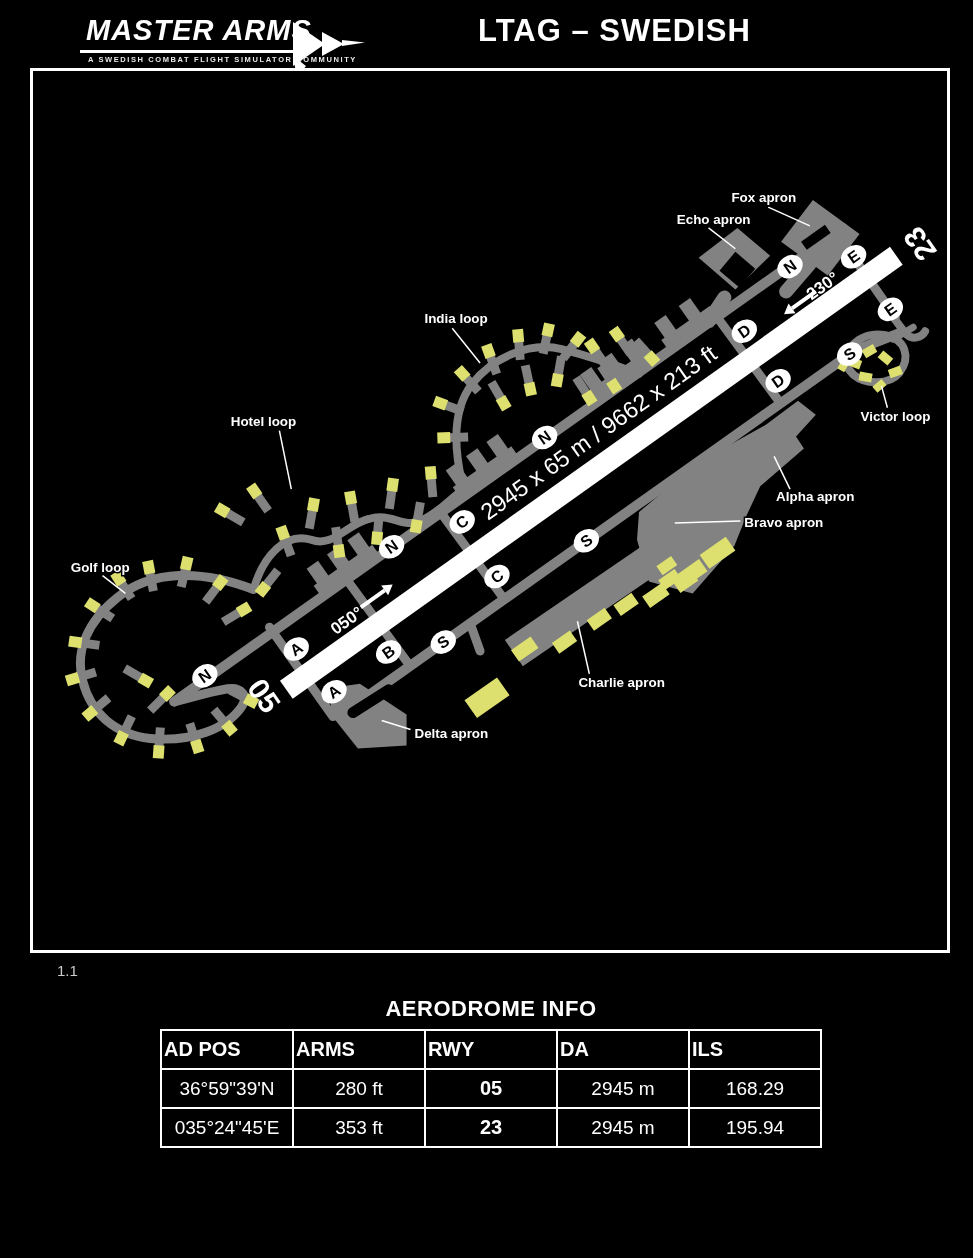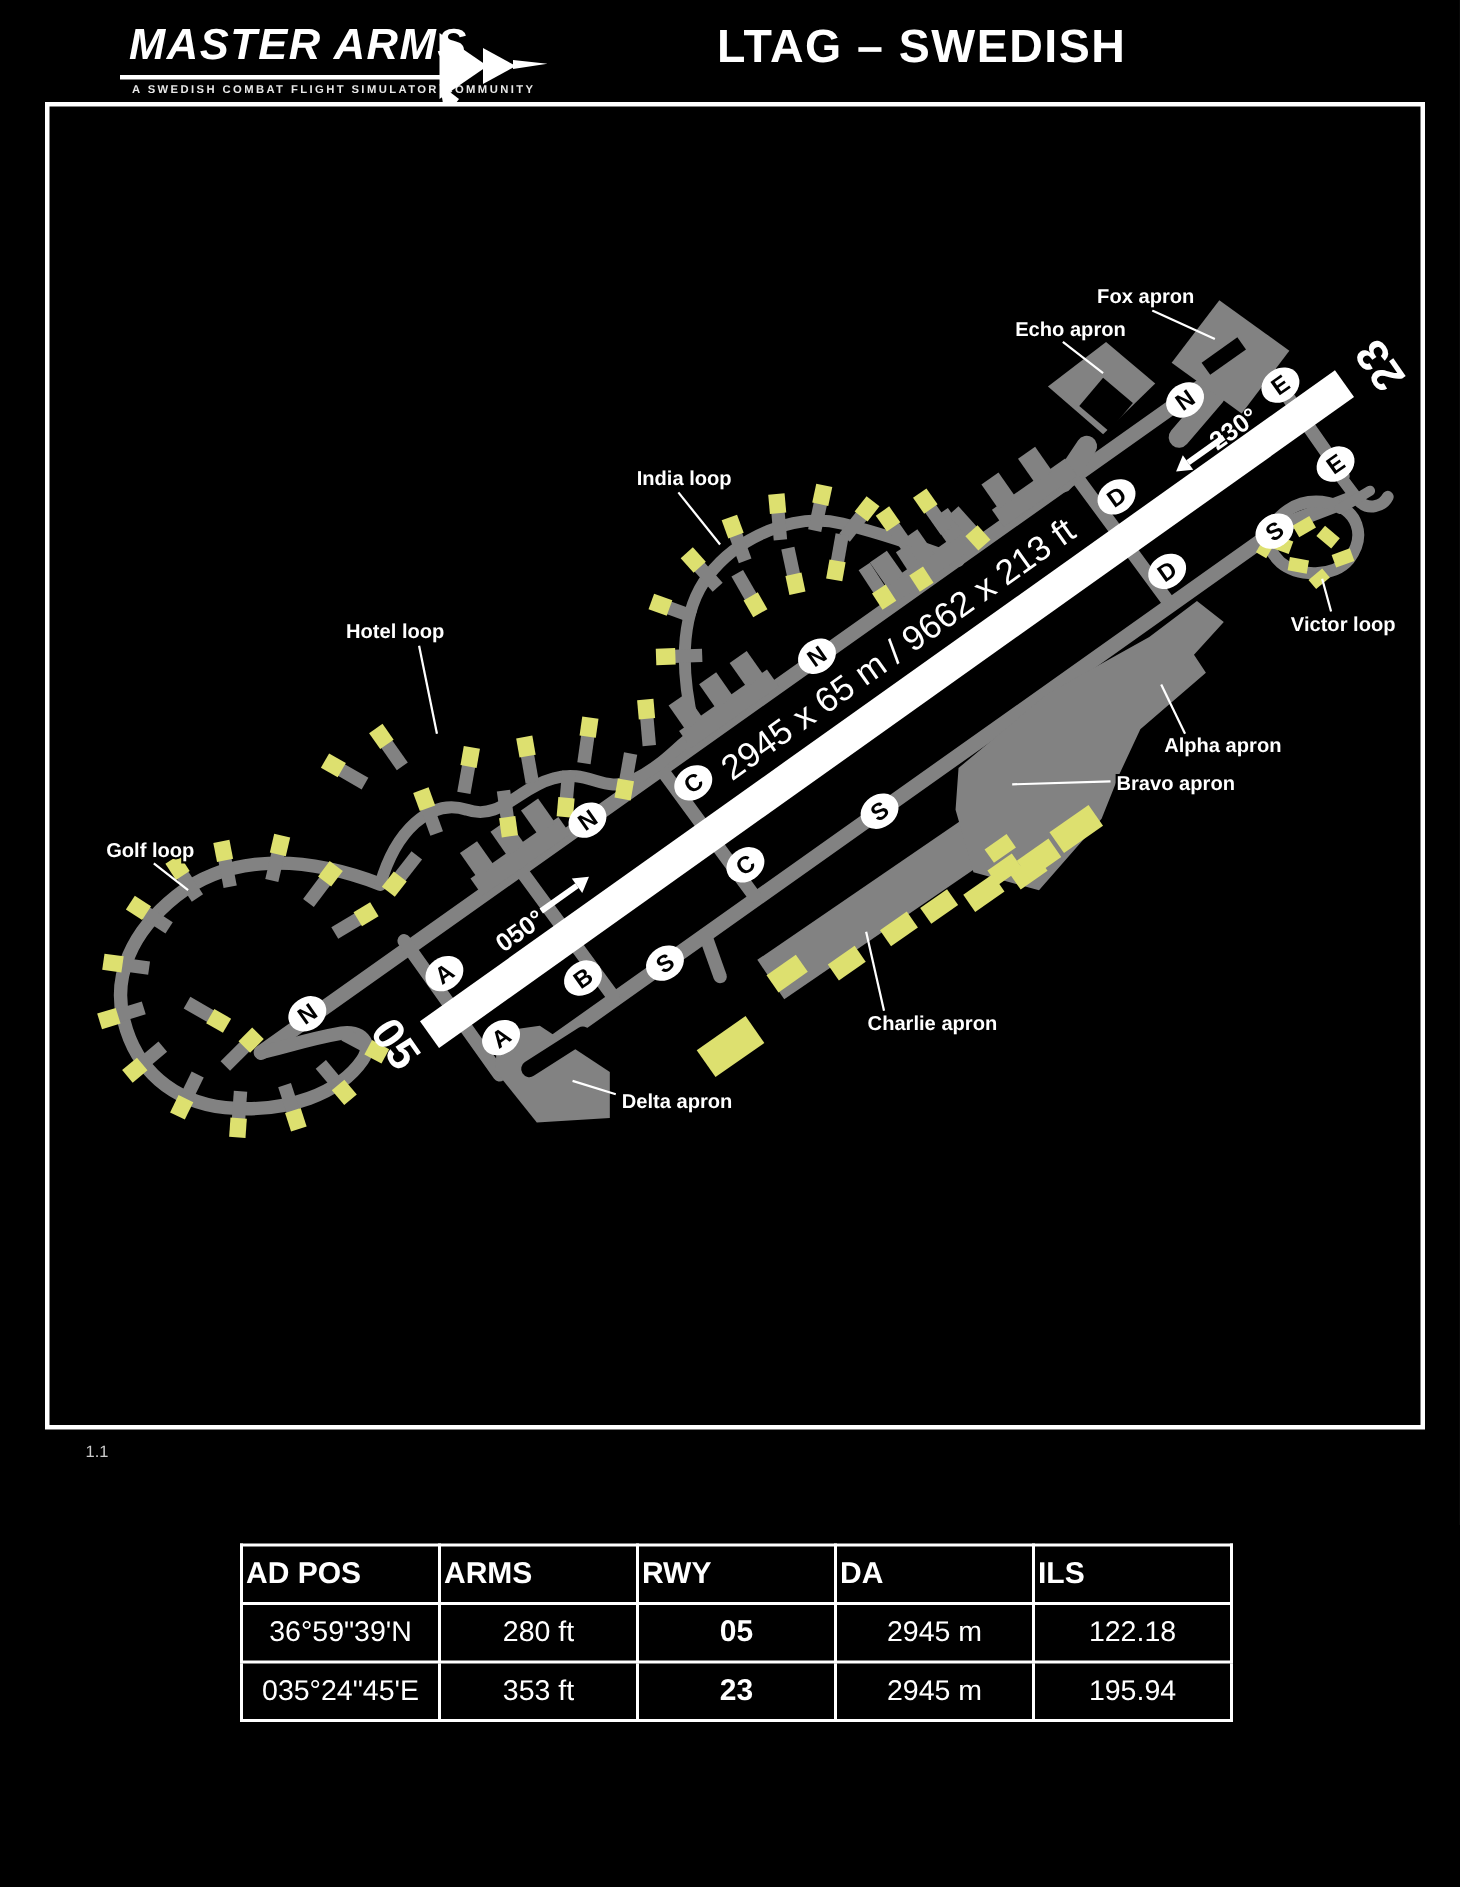--- a/index.html
+++ b/index.html
@@ -27,21 +27,21 @@
     position:absolute; left:478px; top:13px; font-size:31px; font-weight:bold; letter-spacing:1px;
     color:#fff; white-space:nowrap;
   }
   
   .map-box{
     position:absolute; left:30px; top:68px; width:920px; height:885px;
     border:3px solid #fff; box-sizing:border-box; background:#000;
   }
   .map-box svg{display:block; width:100%; height:100%;}
   svg text{font-family:"Liberation Sans", sans-serif;}
-  .figure-ref{position:absolute; left:57px; top:962px; font-size:11px; color:#cccccc;}
+  .figure-ref{position:absolute; left:57px; top:962px; font-size:15px; color:#cccccc;}
   
   .info-title{
     position:absolute; left:160px; top:996px; width:662px; text-align:center;
     font-size:22px; font-weight:bold; letter-spacing:0.5px; color:#fff;
   }
   table.info{
     position:absolute; left:160px; border-collapse:collapse; width:662px;
     background:#000; table-layout:fixed;
   }
   table.info, table.info th, table.info td{border:2.5px solid #fff;}
@@ -425,36 +425,37 @@
           <line x1="590" y1="675" x2="578" y2="622" stroke="#ffffff" stroke-width="1.5"></line>
           <text x="579" y="688" fill="#ffffff" font-size="13.5" font-weight="bold" stroke="#000" stroke-width="3" paint-order="stroke">Charlie apron</text>
           <line x1="410" y1="731" x2="381" y2="722" stroke="#ffffff" stroke-width="1.5"></line>
           <text x="414" y="740" fill="#ffffff" font-size="13.5" font-weight="bold" stroke="#000" stroke-width="3" paint-order="stroke">Delta apron</text>
         </g>
     </svg>
   </div>
 
   <div class="figure-ref">1.1</div>
 
+  <div class="info-title">AERODROME INFO</div>
 
   <table class="info" id="table1">
     <tbody>
         <tr>
       <th>AD POS</th>
       <th>ARMS</th>
       <th>RWY</th>
       <th>DA</th>
       <th>ILS</th>
     </tr>
     <tr>
       <td>36°59"39'N</td>
       <td>280 ft</td>
       <td class="bold">05</td>
       <td>2945 m</td>
-      <td>122.18</td>
+      <td>168.29</td>
     </tr>
     <tr>
       <td>035°24"45'E</td>
       <td>353 ft</td>
       <td class="bold">23</td>
       <td>2945 m</td>
       <td>195.94</td>
     </tr>
   </tbody>
     </table>

